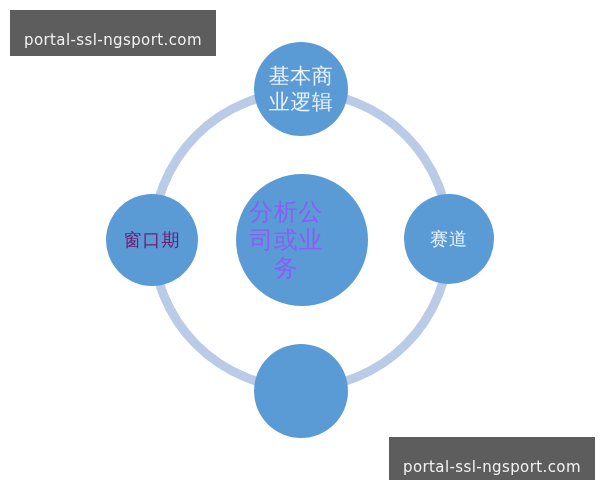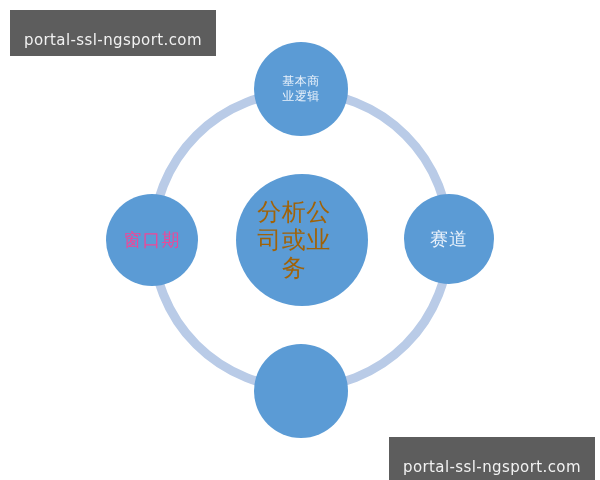--- a/index.html
+++ b/index.html
@@ -76,21 +76,21 @@
     height: 132px;
     font-size: 24px;
     line-height: 1.18;
     letter-spacing: 0.5px;
   }
   #label-top {
     left: 258px;
     top: 46px;
     width: 86px;
     height: 86px;
-    font-size: 12px;
+    font-size: 21px;
     line-height: 1.25;
     letter-spacing: 0.5px;
     text-align: right;
   }
   #label-bottom {
     left: 258px;
     top: 348px;
     width: 86px;
     height: 86px;
     font-size: 18px;
@@ -129,29 +129,29 @@
 
     <circle id="node-right-circle" cx="449" cy="239" r="45" fill="#5b9bd5"></circle>
 
     <circle id="node-bottom-circle" cx="301" cy="391" r="47" fill="#5b9bd5"></circle>
 
     <circle id="node-left-circle" cx="152" cy="240" r="46" fill="#5b9bd5"></circle>
 
     <circle id="node-center-circle" cx="302" cy="240" r="66" fill="#5b9bd5"></circle>
   </svg>
 
-  <div class="node-label" id="label-center" style="left: 228px; top: 174px; width: 132px; height: 132px; color: #a16207;">分析公
+  <div class="node-label" id="label-center" style="left: 220px; top: 174px; width: 132px; height: 132px; color: #8b5cf6;">分析公
 司或业
 务</div>
 
   <div class="node-label" id="label-top" style="left: 254px; top: 42px; width: 94px; height: 94px; color: rgb(234, 242, 251);">基本商
 业逻辑</div>
 
   <div class="node-label" id="label-right" style="left: 404px; top: 194px; width: 90px; height: 90px; color: rgb(234, 242, 251);">赛道</div>
 
 
-  <div class="node-label" id="label-left" style="left: 106px; top: 194px; width: 92px; height: 92px; color: #ec4899;">窗口期</div>
+  <div class="node-label" id="label-left" style="left: 106px; top: 194px; width: 92px; height: 92px; color: #701a75;">窗口期</div>
 
   <div class="watermark" id="watermark-top">portal-ssl-ngsport.com</div>
 
   <div class="watermark" id="watermark-bottom">portal-ssl-ngsport.com</div>
 
 </div>
 
 </body></html>

